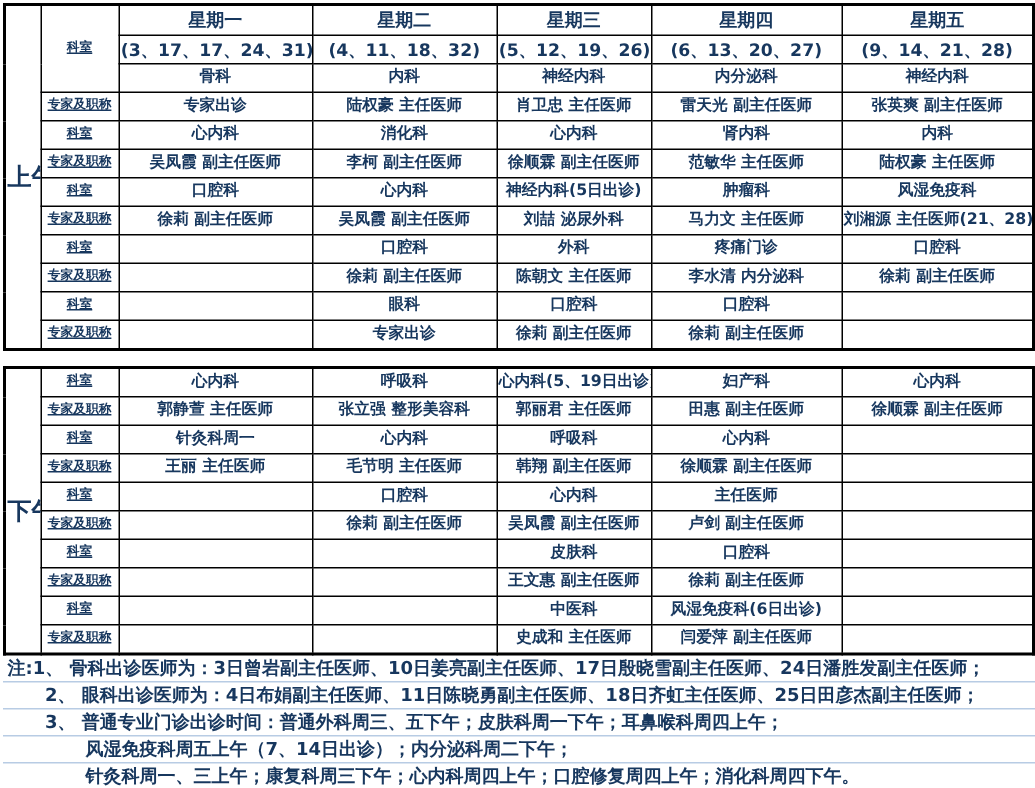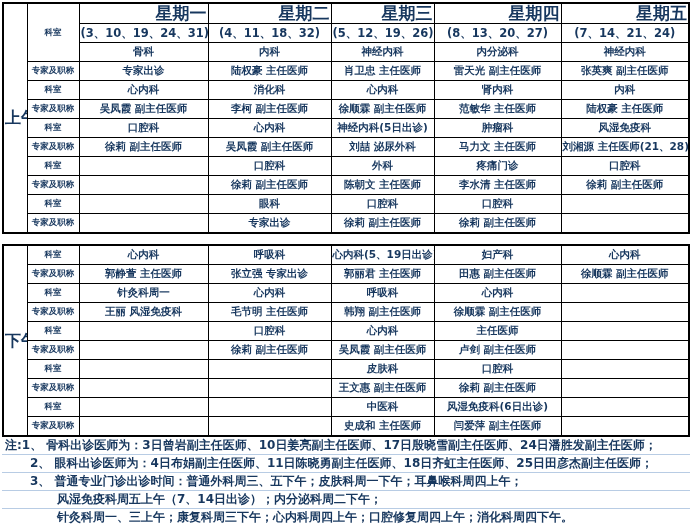--- a/index.html
+++ b/index.html
@@ -13,23 +13,23 @@
     border:2px solid #000;
   }
   table.sched td{
     border:1px solid #000;
     color:#17375E;font-weight:bold;
     text-align:center;vertical-align:middle;
     height:18px;padding:0 1px;
     font-size:10.5px;line-height:1.1;
     white-space:nowrap;overflow:hidden;
   }
-  table.sched td.day{font-size:17px;height:19px;text-align:right;}
+  table.sched td.day{font-size:12px;height:19px;}
   table.sched td.dates{font-size:11.5px;}
-  table.sched td.rl{font-size:8.5px;}
+  table.sched td.rl{font-size:8.5px;text-decoration:underline;}
   table.sched td.session{font-size:16px;text-align:center;}
   .gap{height:10px;}
   .notes{width:690px;}
   .note-line{
     height:17px;line-height:17px;
     border-bottom:1px solid #B8CCE4;
     color:#17375E;font-weight:bold;font-size:12px;
     white-space:nowrap;overflow:hidden;
   }
   .ind0{padding-left:3px;}
@@ -55,25 +55,25 @@
       <tr>
         <td class="session" rowspan="12">上午</td>
         <td class="rl" rowspan="3">科室</td>
         <td class="day">星期一</td>
         <td class="day">星期二</td>
         <td class="day">星期三</td>
         <td class="day">星期四</td>
         <td class="day">星期五</td>
       </tr>
       <tr>
-        <td class="dates">(3、10、19、24、31)</td>
+        <td class="dates">(3、17、17、24、31)</td>
         <td class="dates">(4、11、18、32)</td>
         <td class="dates">(5、12、19、26)</td>
-        <td class="dates">(8、13、20、27)</td>
-        <td class="dates">(7、14、21、24)</td>
+        <td class="dates">(6、13、20、27)</td>
+        <td class="dates">(9、14、21、28)</td>
       </tr>
 
     <tr>
           <td>骨科</td>
           <td>内科</td>
           <td>神经内科</td>
           <td>内分泌科</td>
           <td>神经内科</td>
         </tr>
         <tr>
@@ -122,21 +122,21 @@
           <td>口腔科</td>
           <td>外科</td>
           <td>疼痛门诊</td>
           <td>口腔科</td>
         </tr>
         <tr>
           <td class="rl">专家及职称</td>
           <td></td>
           <td>徐莉 副主任医师</td>
           <td>陈朝文 主任医师</td>
-          <td>李水清 主任医师</td>
+          <td>李水清 内分泌科</td>
           <td>徐莉 副主任医师</td>
         </tr>
         <tr>
           <td class="rl">科室</td>
           <td></td>
           <td>眼科</td>
           <td>口腔科</td>
           <td>口腔科</td>
           <td></td>
         </tr>
@@ -171,36 +171,36 @@
       <td>心内科</td>
           <td>呼吸科</td>
           <td>心内科(5、19日出诊)</td>
           <td>妇产科</td>
           <td>心内科</td>
         </tr>
 
     <tr>
           <td class="rl">专家及职称</td>
           <td>郭静萱 主任医师</td>
-          <td>张立强 专家出诊</td>
+          <td>张立强 整形美容科</td>
           <td>郭丽君 主任医师</td>
           <td>田惠 副主任医师</td>
           <td>徐顺霖 副主任医师</td>
         </tr>
         <tr>
           <td class="rl">科室</td>
           <td>针灸科周一</td>
           <td>心内科</td>
           <td>呼吸科</td>
           <td>心内科</td>
           <td></td>
         </tr>
         <tr>
           <td class="rl">专家及职称</td>
-          <td>王丽 风湿免疫科</td>
+          <td>王丽 主任医师</td>
           <td>毛节明 主任医师</td>
           <td>韩翔 副主任医师</td>
           <td>徐顺霖 副主任医师</td>
           <td></td>
         </tr>
         <tr>
           <td class="rl">科室</td>
           <td></td>
           <td>口腔科</td>
           <td>心内科</td>

